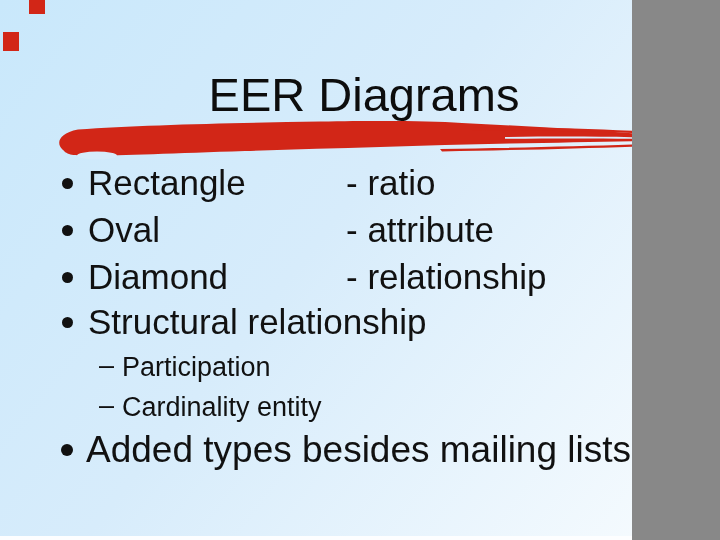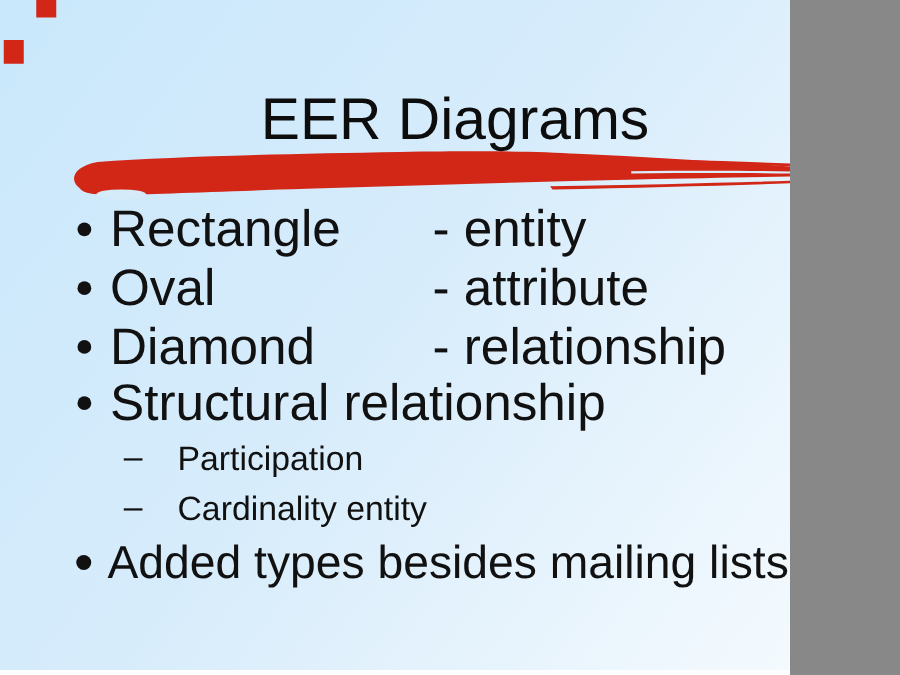--- a/index.html
+++ b/index.html
@@ -23,34 +23,34 @@
     margin: 0;
     text-align: center;
     font-size: 47px;
     line-height: 58px;
     font-weight: 400;
     color: #0d0d0d;
     z-index: 2;
     letter-spacing: 0;
   }
   .row { position: absolute; left: 0; width: 720px; z-index: 2; }
-  .main { font-size: 41px; line-height: 44px; height: 44px; }
+  .main { font-size: 35px; line-height: 44px; height: 44px; }
   .sub  { font-size: 27px; line-height: 36px; height: 36px; }
   .last { font-size: 37px; line-height: 48px; height: 48px; }
   .r1 { top: 161px; } .r2 { top: 208px; } .r3 { top: 255px; }
   .r4 { top: 300px; } .r5 { top: 349px; } .r6 { top: 389px; }
   .r7 { top: 426px; text-align: right; }
   .dot {
     position: absolute; left: 62px; top: 50%;
     width: 11px; height: 11px; margin-top: -5.5px;
     border-radius: 50%; background: #111;
   }
   .r7 .dot { left: 61px; width: 12px; height: 12px; margin-top: -6px; }
   .term { position: absolute; left: 88px; white-space: nowrap; }
-  .r5 .term, .r6 .term { left: 122px; margin-left: 20px; }
+  .r5 .term, .r6 .term { left: 122px; }
   .r7 .term { left: 86px; }
   .def { position: absolute; left: 346px; white-space: nowrap; }
   .dash { position: absolute; left: 99px; margin-top: -2px; }
   .bottom-edge {
     position: absolute; left: 0; right: 0; bottom: 0; height: 4px;
     background: #fdfeff; z-index: 3;
   }
 </style>
 </head>
 <body>
@@ -78,21 +78,21 @@
     <path fill="#dceefb" d="M 505,137 C 585,136 650,137 700,139 L 700,140.5
       C 645,138.5 585,138 505,138.8 Z"></path>
     <ellipse cx="97" cy="155.5" rx="20" ry="4" fill="#d6ebfa"></ellipse>
   </svg>
 
   <h1 class="title">EER Diagrams</h1>
 
   <div class="row main r1">
     <span class="dot"></span>
     <span class="term">Rectangle</span>
-    <span class="def">- entity</span>
+    <span class="def">- ratio</span>
   </div>
 
   <div class="row main r2">
     <span class="dot"></span>
     <span class="term">Oval</span>
     <span class="def">- attribute</span>
   </div>
 
   <div class="row main r3">
     <span class="dot"></span>

